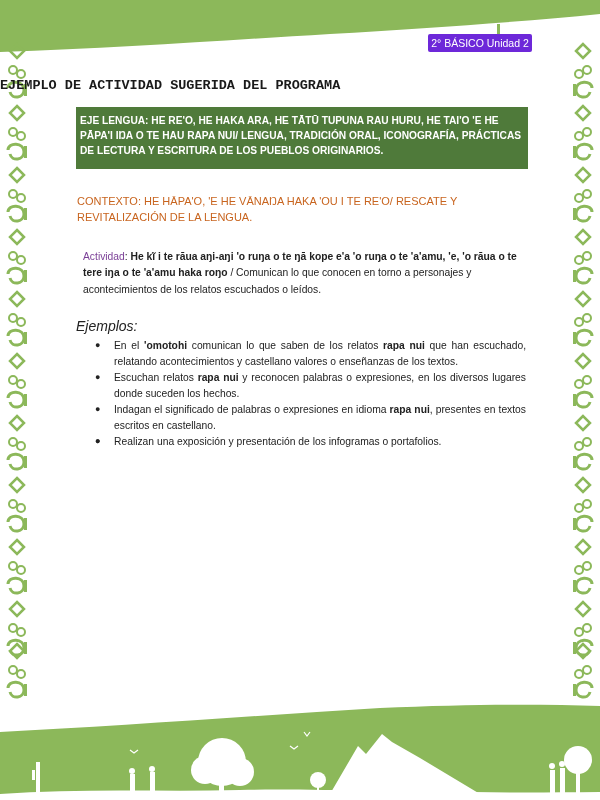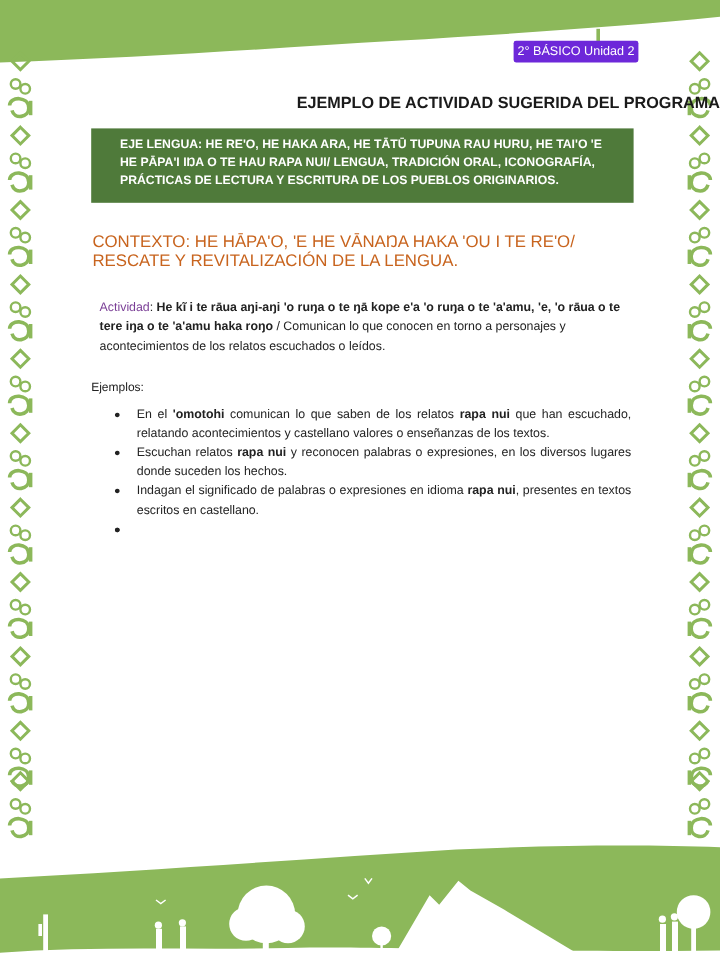--- a/index.html
+++ b/index.html
@@ -4,26 +4,26 @@
   <style>
     * { margin: 0; padding: 0; box-sizing: border-box; }
     body { width: 600px; height: 800px; background: #fff; position: relative; overflow: hidden; font-family: "Liberation Sans", "DejaVu Sans", sans-serif; color: #222; }
     .top-band { position: absolute; left: 0; top: 0; width: 600px; height: 60px; }
     .bottom-band { position: absolute; left: 0; bottom: 0; width: 600px; height: 140px; }
     .border-left, .border-right { position: absolute; top: 40px; width: 26px; height: 660px; }
     .border-left { left: 4px; }
     .border-right { right: 4px; }
     .grade-tag { position: absolute; left: 428px; top: 34px; width: 104px; height: 18px; background: #6d28d9; color: #fff; font-size: 10.5px; line-height: 18px; text-align: center; border-radius: 2px; }
     .grade-tag-stem { position: absolute; left: 497px; top: 24px; width: 3px; height: 12px; background: #8cb85a; }
-    .page-title { position: absolute; left: 0; width: 600px; top: 78px; text-align: right; font-weight: bold; font-size: 13.5px; color: #1a1a1a; }
-    .axis-box { position: absolute; left: 76px; top: 107px; width: 452px; height: 62px; background: #4f7a3a; color: #fff; font-weight: bold; font-size: 10.2px; line-height: 15px; padding: 6px 24px; }
-    .context { position: absolute; left: 77px; top: 193px; width: 460px; color: #c8641e; font-size: 14px; line-height: 16px; }
+    .page-title { position: absolute; left: 0; width: 600px; top: 78px; text-align: left; font-weight: bold; font-size: 13.5px; color: #1a1a1a; font-family: Liberation Mono, monospace; }
+    .axis-box { position: absolute; left: 76px; top: 107px; width: 452px; height: 62px; background: #4f7a3a; color: #fff; font-weight: bold; font-size: 10.2px; line-height: 15px; padding: 6px 4px; }
+    .context { position: absolute; left: 77px; top: 193px; width: 460px; color: #c8641e; font-size: 11px; line-height: 16px; }
     .activity { position: absolute; left: 83px; top: 249px; width: 452px; font-size: 10.3px; line-height: 16.3px; color: #222; }
     .activity .lbl { color: #7a3e96; }
-    .examples-label { position: absolute; left: 76px; top: 318px; font-size: 10px; color: #222; }
+    .examples-label { position: absolute; left: 76px; top: 318px; font-size: 14px; color: #222; font-style: italic; }
     .examples { position: absolute; left: 95px; top: 338px; width: 431px; font-size: 10.3px; line-height: 15.5px; color: #222; list-style: none; }
     .examples li { position: relative; padding-left: 19px; text-align: justify; margin-bottom: 1px; }
     .examples li .bullet { position: absolute; left: 0; top: 0; font-size: 9px; }
   </style>
 </head>
 <body>
 
 <svg class="top-band" viewBox="0 0 600 60" preserveAspectRatio="none">
   <path d="M0 0 H600 V14 C520 22 430 28 330 34 C230 40 120 48 0 52 Z" fill="#8cb85a"></path>
 </svg>
@@ -97,20 +97,21 @@
   </li>
   <li>
     <span class="bullet">●</span>
     <span>Indagan el significado de palabras o expresiones en idioma </span><b>rapa nui</b><span>, presentes en textos escritos en castellano.</span>
   </li>
   <li>
     <span class="bullet">●</span>
   </li>
   <li>
     <span class="bullet">●</span>
+    <span>Realizan una exposición y presentación de los infogramas o portafolios.</span>
   </li>
 </ul>
 
 <svg class="bottom-band" viewBox="0 0 600 140" preserveAspectRatio="none">
   <path d="M0 72 C120 66 250 56 380 48 C470 44 540 44 600 46 V140 H0 Z" fill="#8cb85a"></path>
   <g fill="#ffffff">
 
     <path d="M0 134 C80 128 160 132 240 130 C320 128 420 134 600 132 V140 H0 Z"></path>
 
     <circle cx="222" cy="102" r="24"></circle>

